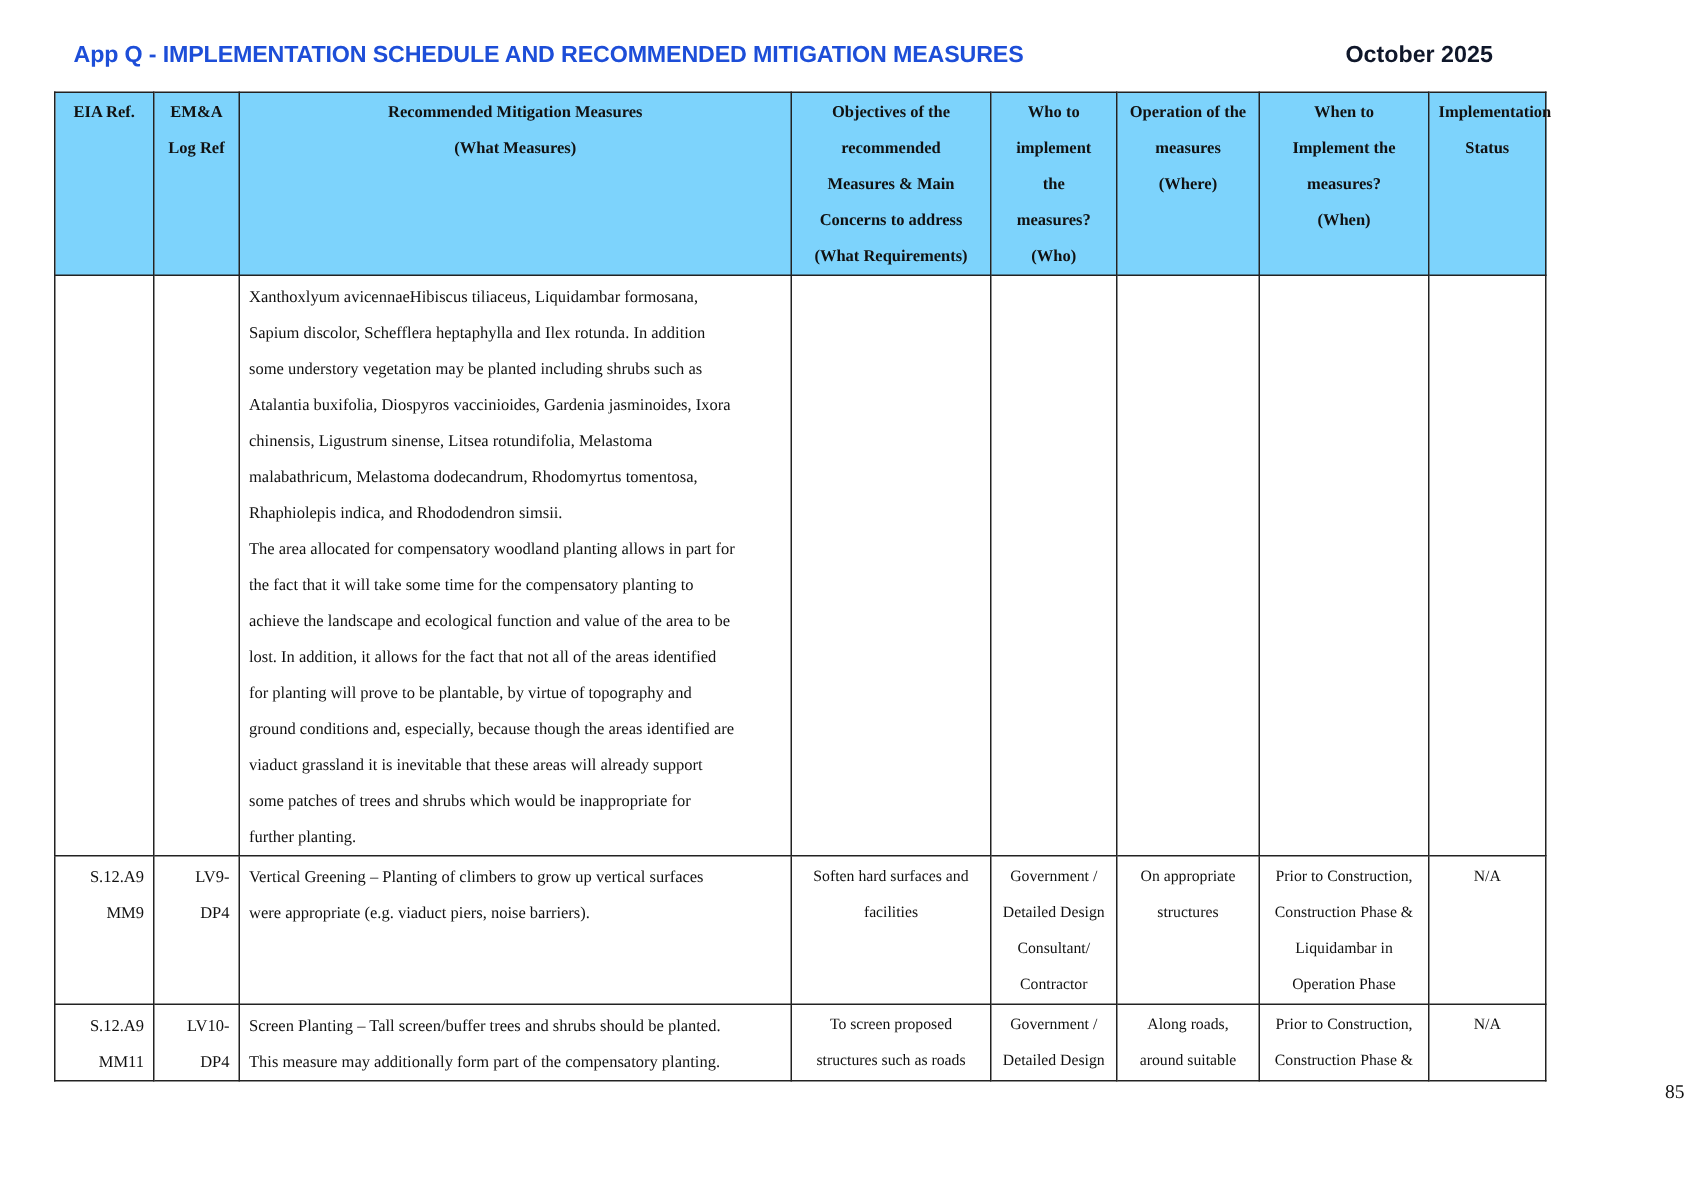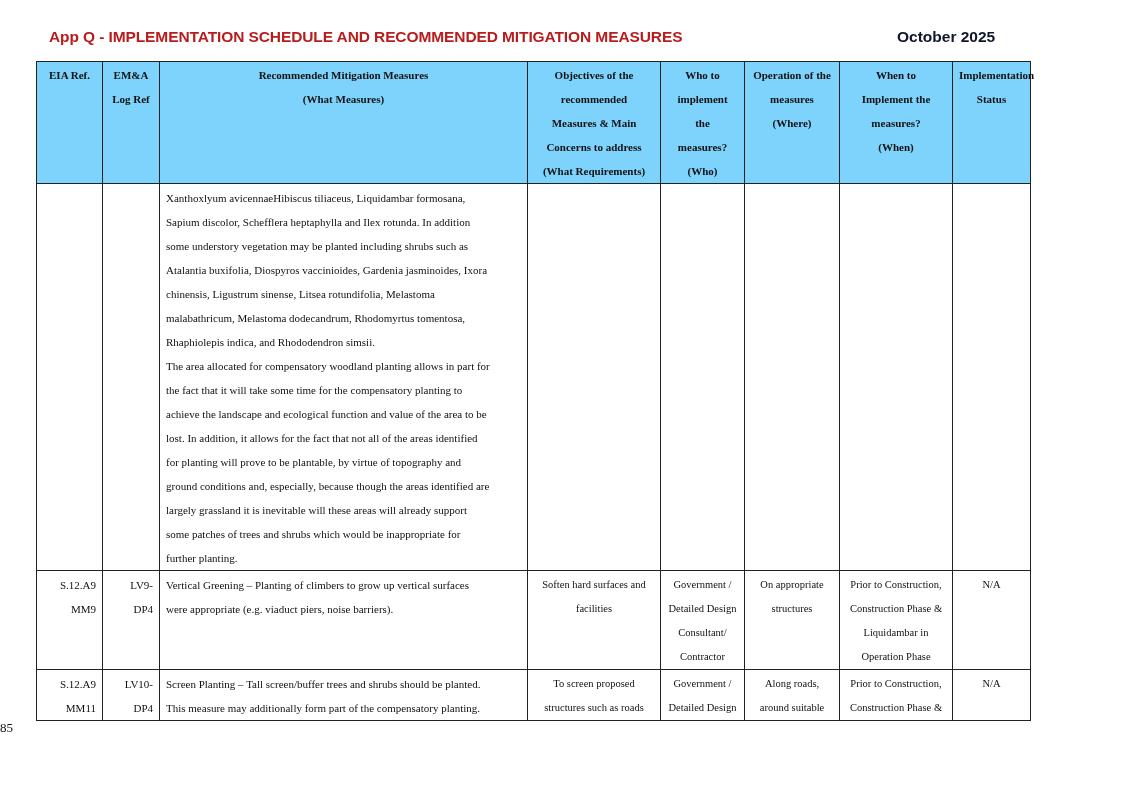--- a/index.html
+++ b/index.html
@@ -1,19 +1,19 @@
 <!DOCTYPE html>
 <html><head>
 <meta charset="utf-8">
 <style>
   html, body { margin: 0; padding: 0; background: #ffffff; }
   body { width: 1123px; height: 794px; position: relative; overflow: hidden; }
   .page-title {
     position: absolute; left: 49px; top: 28px;
-    font-family: "Liberation Sans", sans-serif; font-weight: bold; font-size: 15.5px; color: #b91c1c;
+    font-family: "Liberation Sans", sans-serif; font-weight: bold; font-size: 15.5px; color: #1d4ed8;
     letter-spacing: -0.1px;
   }
   .page-date {
     position: absolute; left: 897px; top: 28px;
     font-family: "Liberation Sans", sans-serif; font-weight: bold; font-size: 15.5px; color: #0f172a;
   }
   table.schedule {
     position: absolute; left: 36px; top: 61px;
     border-collapse: collapse; table-layout: fixed;
     width: 994px;
@@ -28,21 +28,21 @@
   table.schedule th {
     background: #7dd3fc; font-weight: bold; text-align: center;
     padding-top: 1px;
   }
   th .hl { display: block; }
   td.measure { text-align: left; padding-left: 6px; padding-right: 4px; }
   td.center { text-align: center; font-size: 10.5px; }
   td.ref { text-align: right; }
   .line { display: block; }
   .page-number {
-    position: absolute; left: 0; width: 1123px; top: 720px; text-align: left;
+    position: absolute; left: 0; width: 1123px; top: 720px; text-align: right;
     font-family: "Liberation Serif", serif; font-size: 13px; color: #111;
   }
 </style>
 </head>
 <body>
 
 <div class="page-title">App Q - IMPLEMENTATION SCHEDULE AND RECOMMENDED MITIGATION MEASURES</div>
 <div class="page-date">October 2025</div>
 
 <table class="schedule">
@@ -111,21 +111,21 @@
           <span class="line">Atalantia buxifolia, Diospyros vaccinioides, Gardenia jasminoides, Ixora</span>
           <span class="line">chinensis, Ligustrum sinense, Litsea rotundifolia, Melastoma</span>
           <span class="line">malabathricum, Melastoma dodecandrum, Rhodomyrtus tomentosa,</span>
           <span class="line">Rhaphiolepis indica, and Rhododendron simsii.</span>
           <span class="line">The area allocated for compensatory woodland planting allows in part for</span>
           <span class="line">the fact that it will take some time for the compensatory planting to</span>
           <span class="line">achieve the landscape and ecological function and value of the area to be</span>
           <span class="line">lost. In addition, it allows for the fact that not all of the areas identified</span>
           <span class="line">for planting will prove to be plantable, by virtue of topography and</span>
           <span class="line">ground conditions and, especially, because though the areas identified are</span>
-          <span class="line">largely grassland it is inevitable will these areas will already support</span>
+          <span class="line">viaduct grassland it is inevitable that these areas will already support</span>
           <span class="line">some patches of trees and shrubs which would be inappropriate for</span>
           <span class="line">further planting.</span>
         </td>
         <td class="center"></td>
         <td class="center"></td>
         <td class="center"></td>
         <td class="center"></td>
         <td class="center"></td>
       </tr>
       <tr style="height: 97px;">

